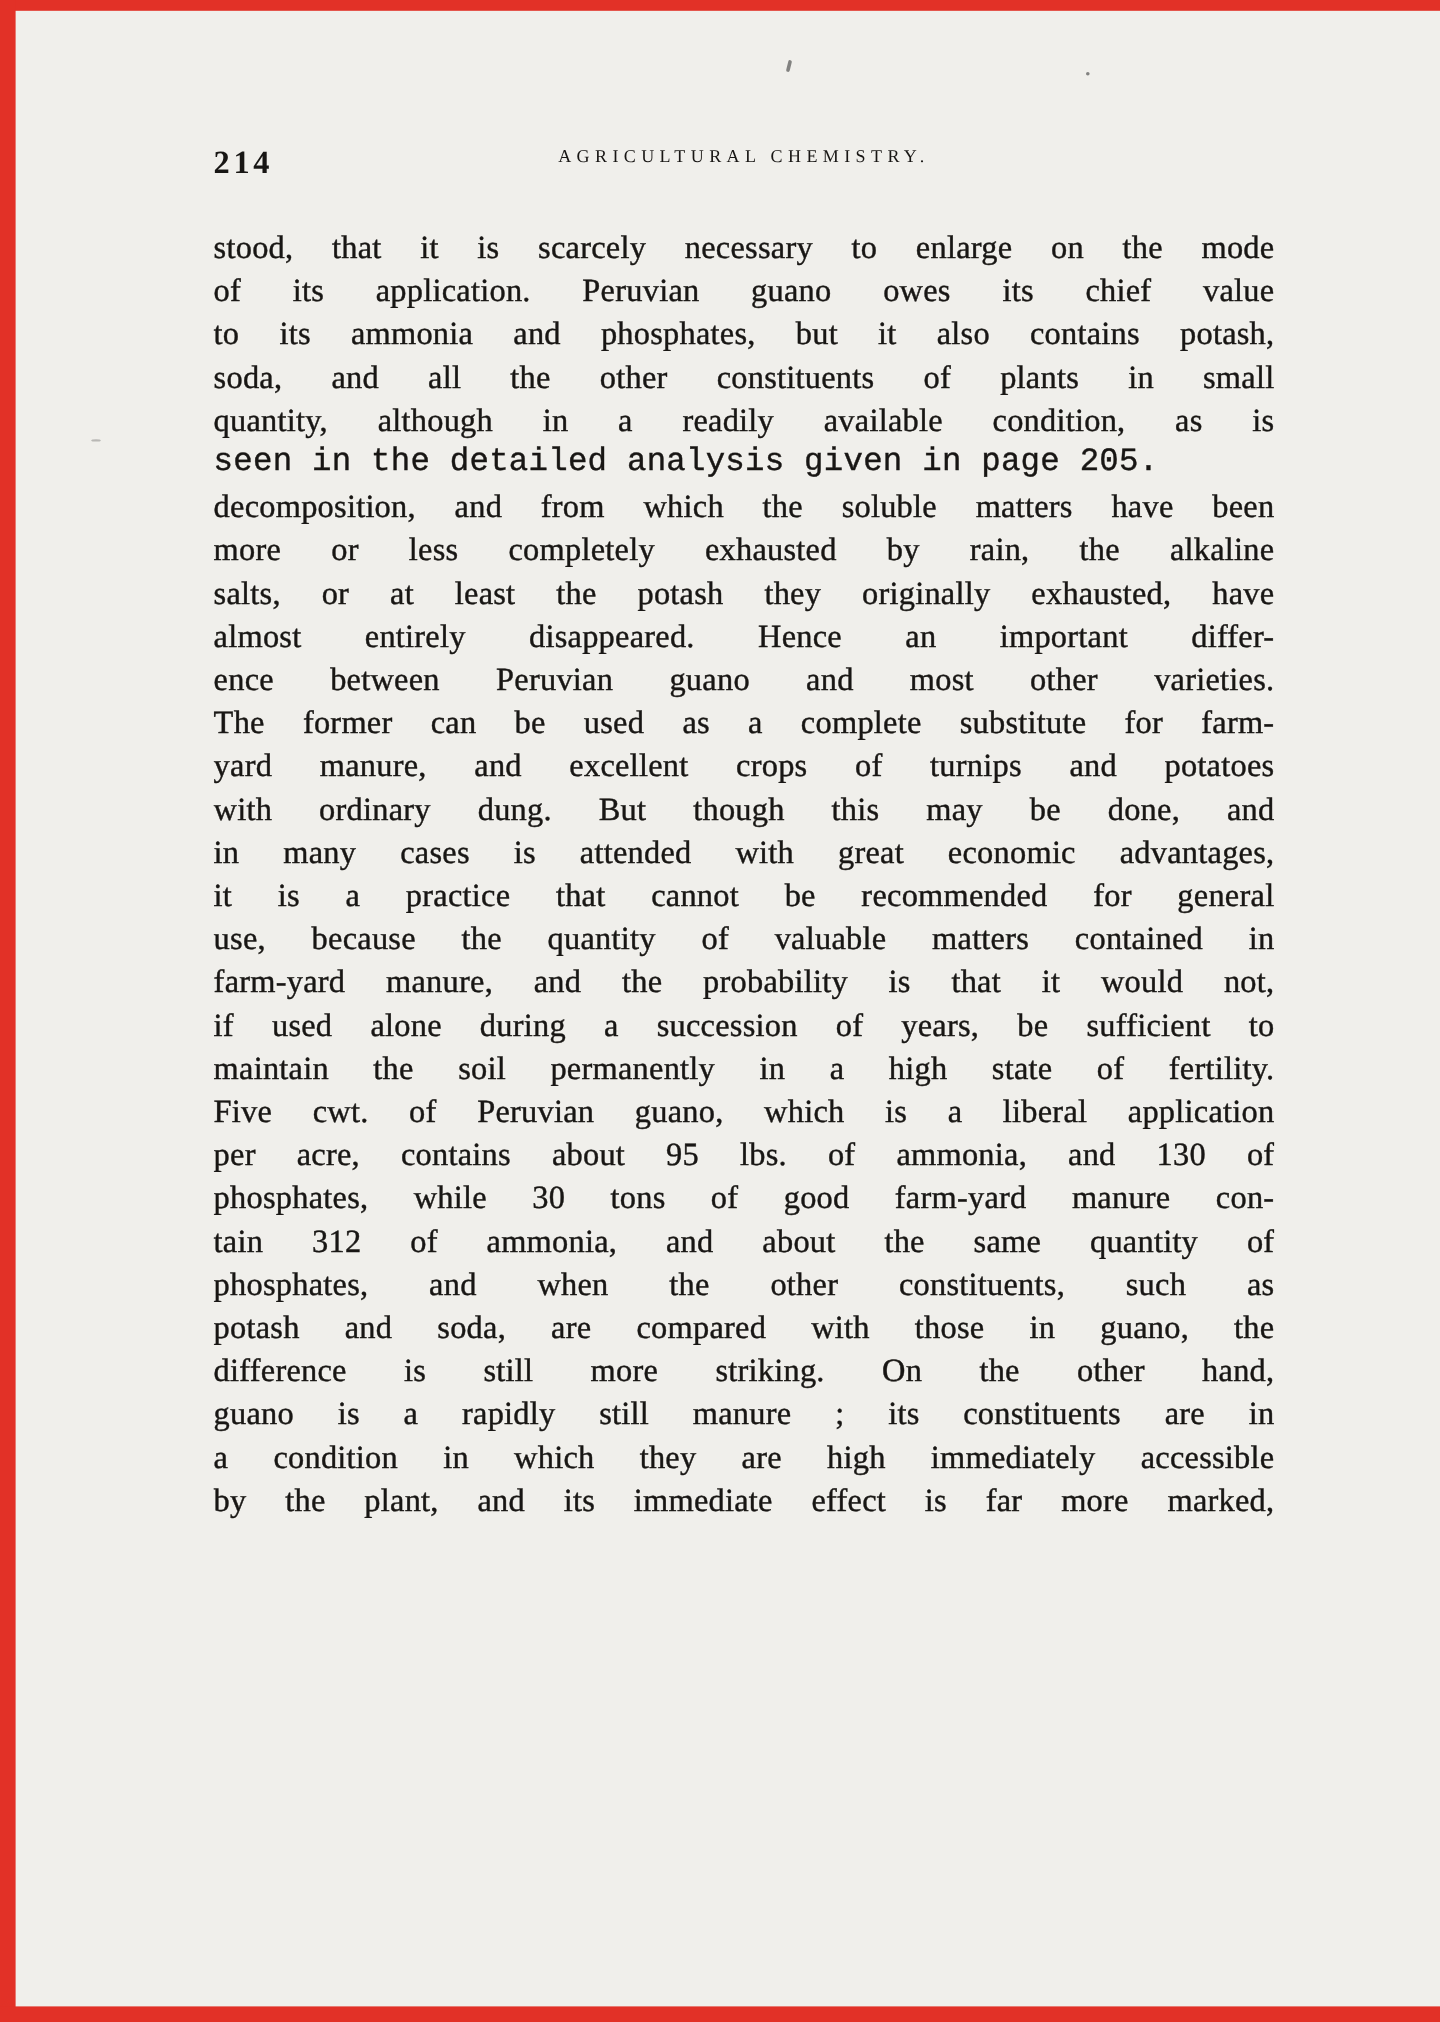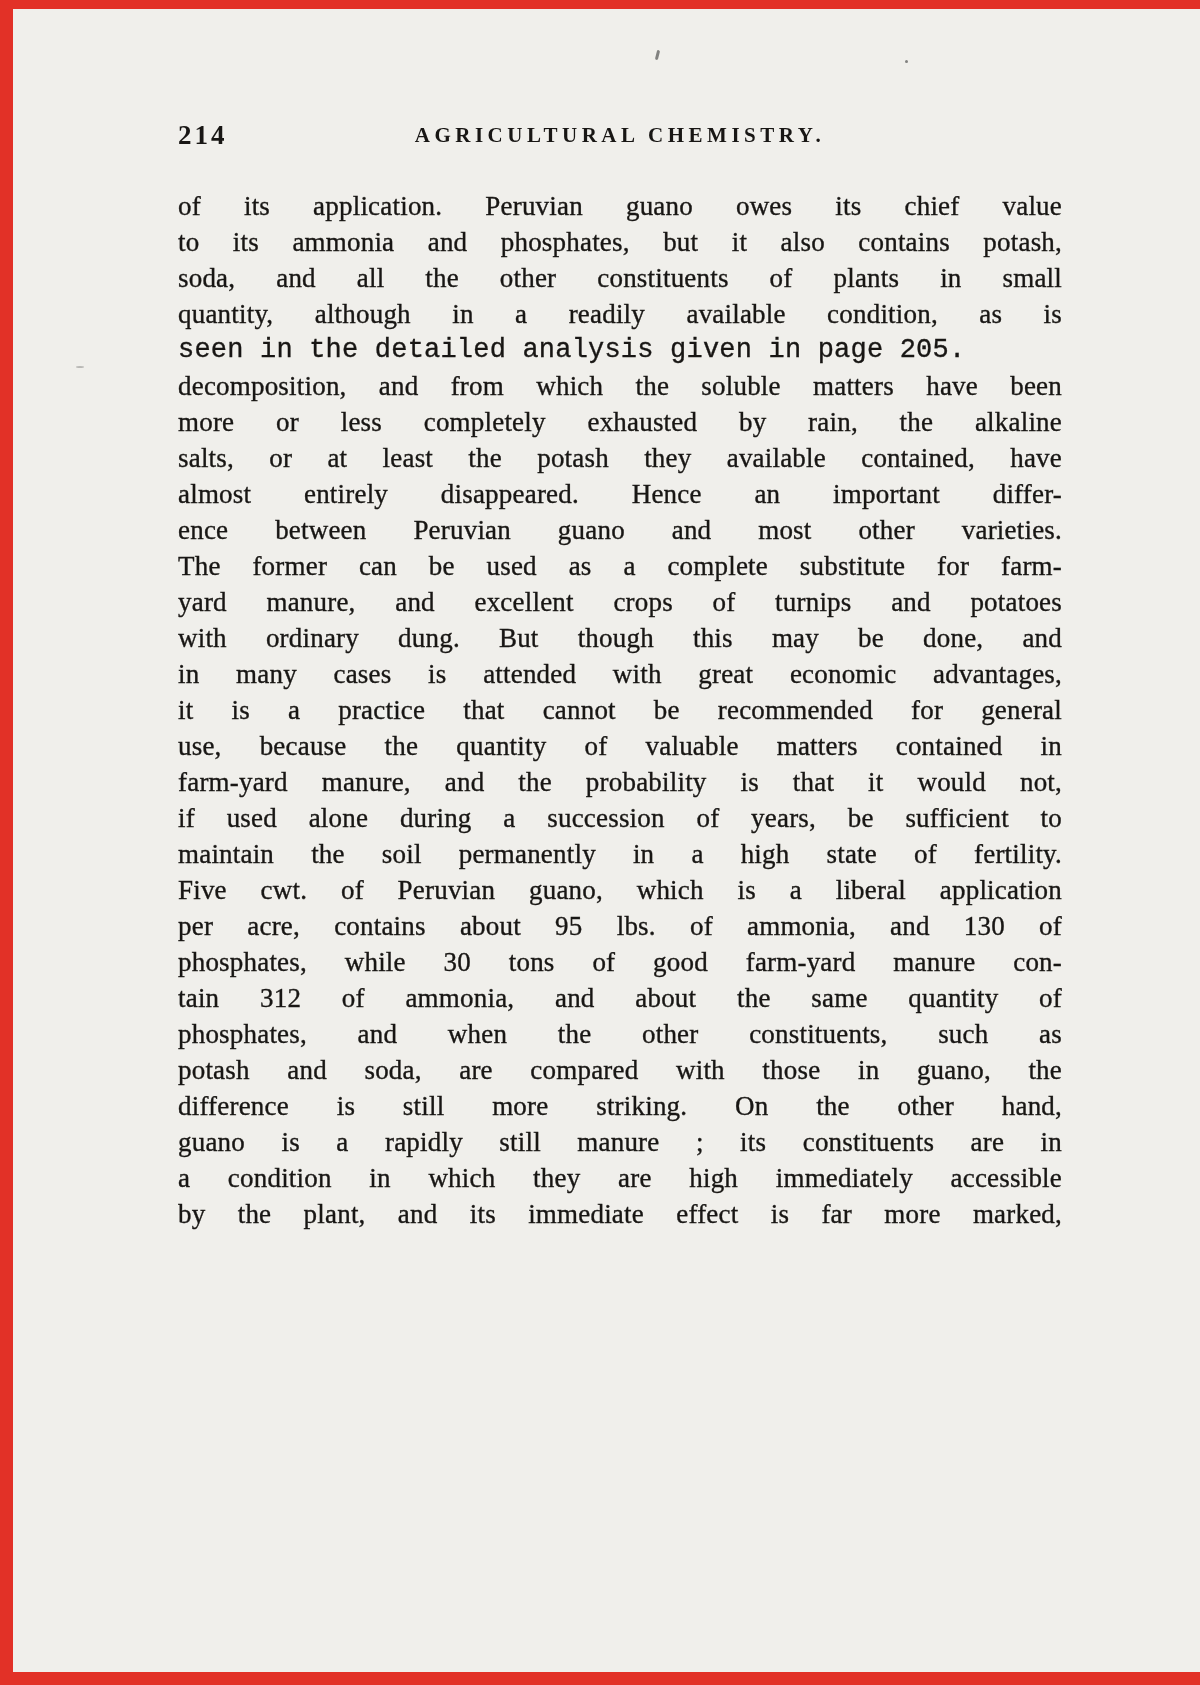--- a/index.html
+++ b/index.html
@@ -52,22 +52,22 @@
     left: 0;
     top: 0;
     font-size: 27px;
     font-weight: bold;
     letter-spacing: 3px;
     text-align: center;
   }
   .running-title {
     display: block;
     text-align: center;
-    font-size: 21px;
-    font-weight: bold;
+    font-size: 15px;
+    font-weight: normal;
     letter-spacing: 4.5px;
     padding-top: 3px;
     white-space: nowrap;
   }
 
   .page-body {
     margin-top: 38px;
     width: 884px;
     font-size: 27px;
     line-height: 36px;
@@ -97,30 +97,31 @@
 <div class="speck speck-b"></div>
 <div class="speck speck-c"></div>
 
 <div class="content">
   <div class="header-row">
     <span class="pagenum">214</span>
     <span class="running-title">AGRICULTURAL CHEMISTRY.</span>
   </div>
   <div class="page-body" id="page-body">
       <div class="paragraph">
+        <div class="line">stood, that it is scarcely necessary to enlarge on the mode</div>
         <div class="line">of its application.  Peruvian guano owes its chief value</div>
         <div class="line">to its ammonia and phosphates, but it also contains potash,</div>
         <div class="line">soda, and all the other constituents of plants in small</div>
         <div class="line">quantity, although in a readily available condition, as is</div>
         <div class="line flush">seen in the detailed analysis given in page 205.</div>
       </div>
       <div class="paragraph">
         <div class="line">decomposition, and from which the soluble matters have been</div>
         <div class="line">more or less completely exhausted by rain, the alkaline</div>
-        <div class="line">salts, or at least the potash they available contained, have</div>
+        <div class="line">salts, or at least the potash they originally exhausted, have</div>
         <div class="line">almost entirely disappeared.  Hence an important differ-</div>
         <div class="line">ence between Peruvian guano and most other varieties.</div>
         <div class="line">The former can be used as a complete substitute for farm-</div>
         <div class="line">yard manure, and excellent crops of turnips and potatoes</div>
         <div class="line">with ordinary dung.  But though this may be done, and</div>
         <div class="line">in many cases is attended with great economic advantages,</div>
         <div class="line">it is a practice that cannot be recommended for general</div>
         <div class="line">use, because the quantity of valuable matters contained in</div>
         <div class="line">farm-yard manure, and the probability is that it would not,</div>
         <div class="line">if used alone during a succession of years, be sufficient to</div>

